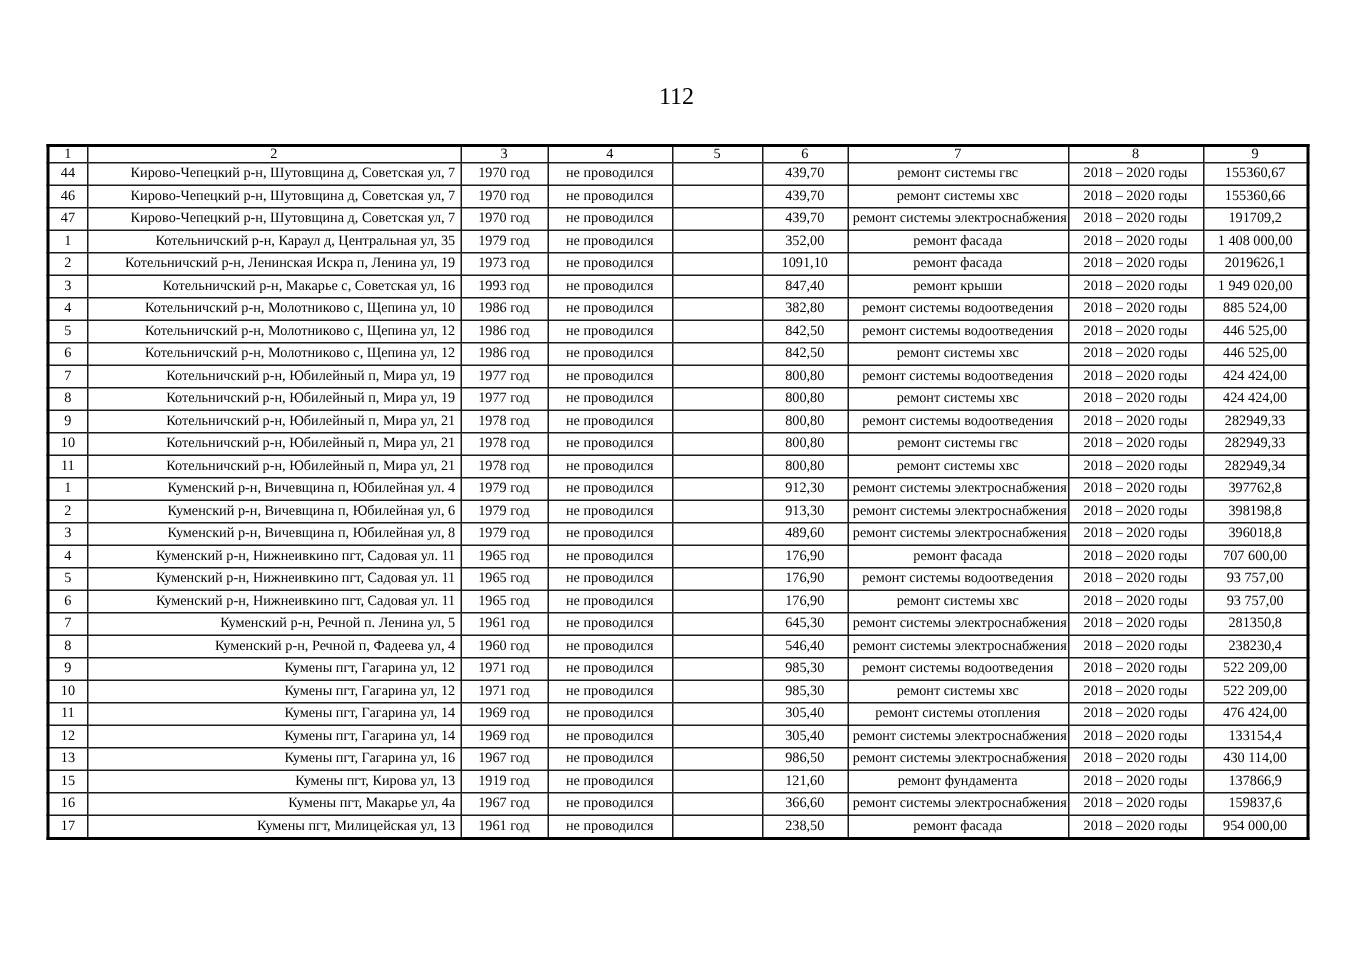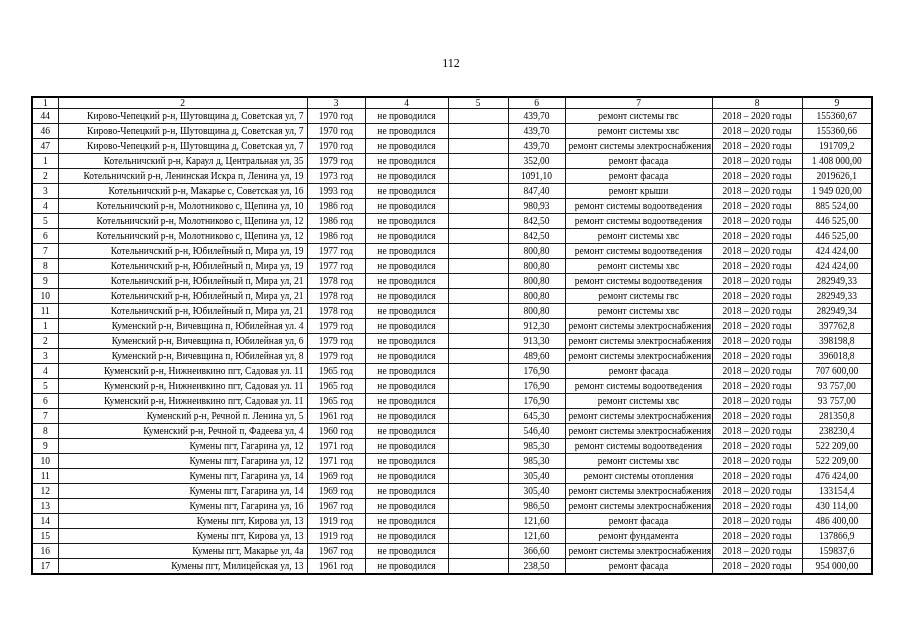--- a/index.html
+++ b/index.html
@@ -13,21 +13,21 @@
   }
   .page {
     position: relative;
     width: 905px; height: 640px;
     background: #fff;
   }
   .page-number {
     position: absolute;
     top: 56px; left: 31px; width: 840px;
     text-align: center;
-    font-size: 12px;
+    font-size: 16px;
   }
   table.doc-table {
     position: absolute;
     top: 96px; left: 31px;
     width: 840px;
     border-collapse: collapse;
     table-layout: fixed;
     border: 2px solid #000;
   }
   .doc-table th, .doc-table td {
@@ -151,21 +151,21 @@
           <td class="cell-work-type">ремонт крыши</td>
           <td class="cell-period">2018 – 2020 годы</td>
           <td class="cell-cost">1 949 020,00</td>
         </tr>
         <tr>
           <td class="cell-num">4</td>
           <td class="cell-address">Котельничский р-н, Молотниково с, Щепина ул, 10</td>
           <td class="cell-year">1986 год</td>
           <td class="cell-last-repair">не проводился</td>
           <td class="cell-empty"></td>
-          <td class="cell-area">980,93</td>
+          <td class="cell-area">382,80</td>
           <td class="cell-work-type">ремонт системы водоотведения</td>
           <td class="cell-period">2018 – 2020 годы</td>
           <td class="cell-cost">885 524,00</td>
         </tr>
         <tr>
           <td class="cell-num">5</td>
           <td class="cell-address">Котельничский р-н, Молотниково с, Щепина ул, 12</td>
           <td class="cell-year">1986 год</td>
           <td class="cell-last-repair">не проводился</td>
           <td class="cell-empty"></td>
@@ -375,31 +375,20 @@
         <tr>
           <td class="cell-num">13</td>
           <td class="cell-address">Кумены пгт, Гагарина ул, 16</td>
           <td class="cell-year">1967 год</td>
           <td class="cell-last-repair">не проводился</td>
           <td class="cell-empty"></td>
           <td class="cell-area">986,50</td>
           <td class="cell-work-type">ремонт системы электроснабжения</td>
           <td class="cell-period">2018 – 2020 годы</td>
           <td class="cell-cost">430 114,00</td>
-        </tr>
-        <tr>
-          <td class="cell-num">14</td>
-          <td class="cell-address">Кумены пгт, Кирова ул, 13</td>
-          <td class="cell-year">1919 год</td>
-          <td class="cell-last-repair">не проводился</td>
-          <td class="cell-empty"></td>
-          <td class="cell-area">121,60</td>
-          <td class="cell-work-type">ремонт фасада</td>
-          <td class="cell-period">2018 – 2020 годы</td>
-          <td class="cell-cost">486 400,00</td>
         </tr>
         <tr>
           <td class="cell-num">15</td>
           <td class="cell-address">Кумены пгт, Кирова ул, 13</td>
           <td class="cell-year">1919 год</td>
           <td class="cell-last-repair">не проводился</td>
           <td class="cell-empty"></td>
           <td class="cell-area">121,60</td>
           <td class="cell-work-type">ремонт фундамента</td>
           <td class="cell-period">2018 – 2020 годы</td>

